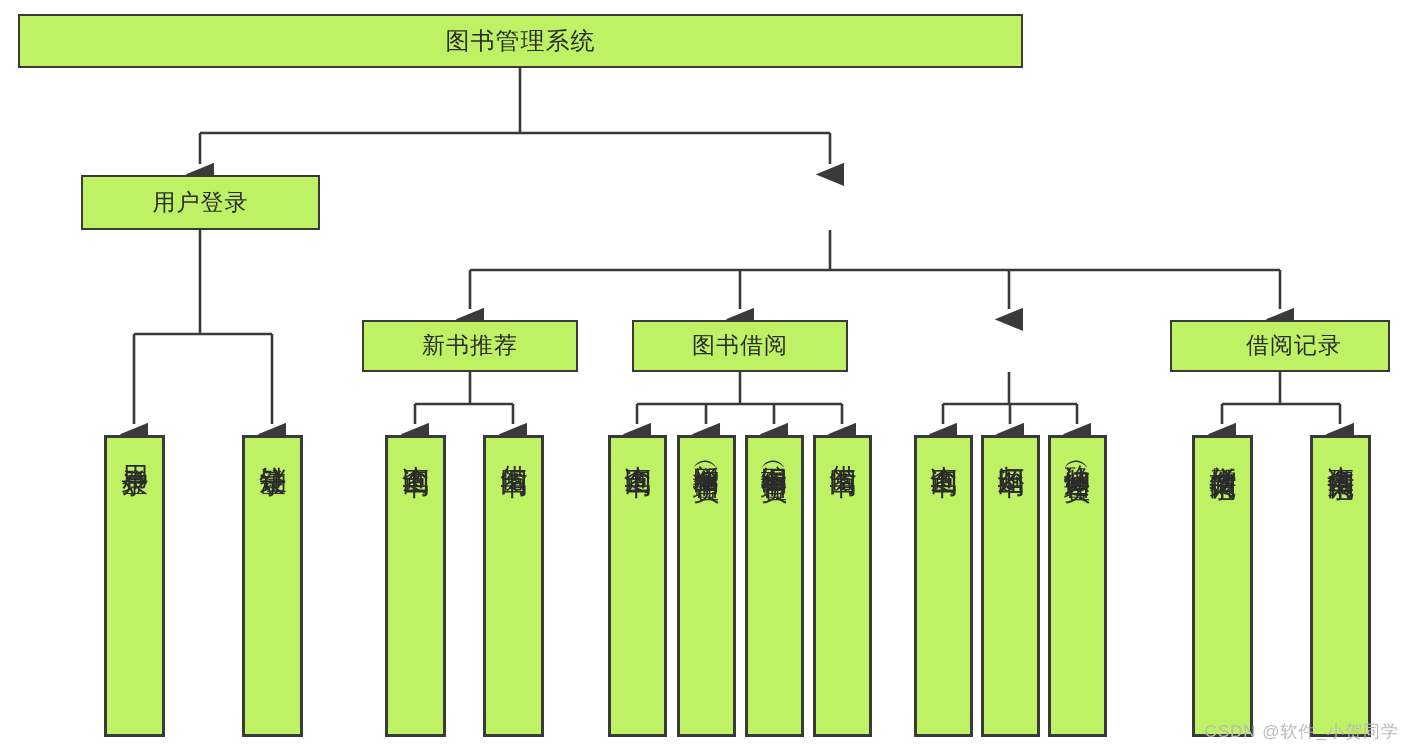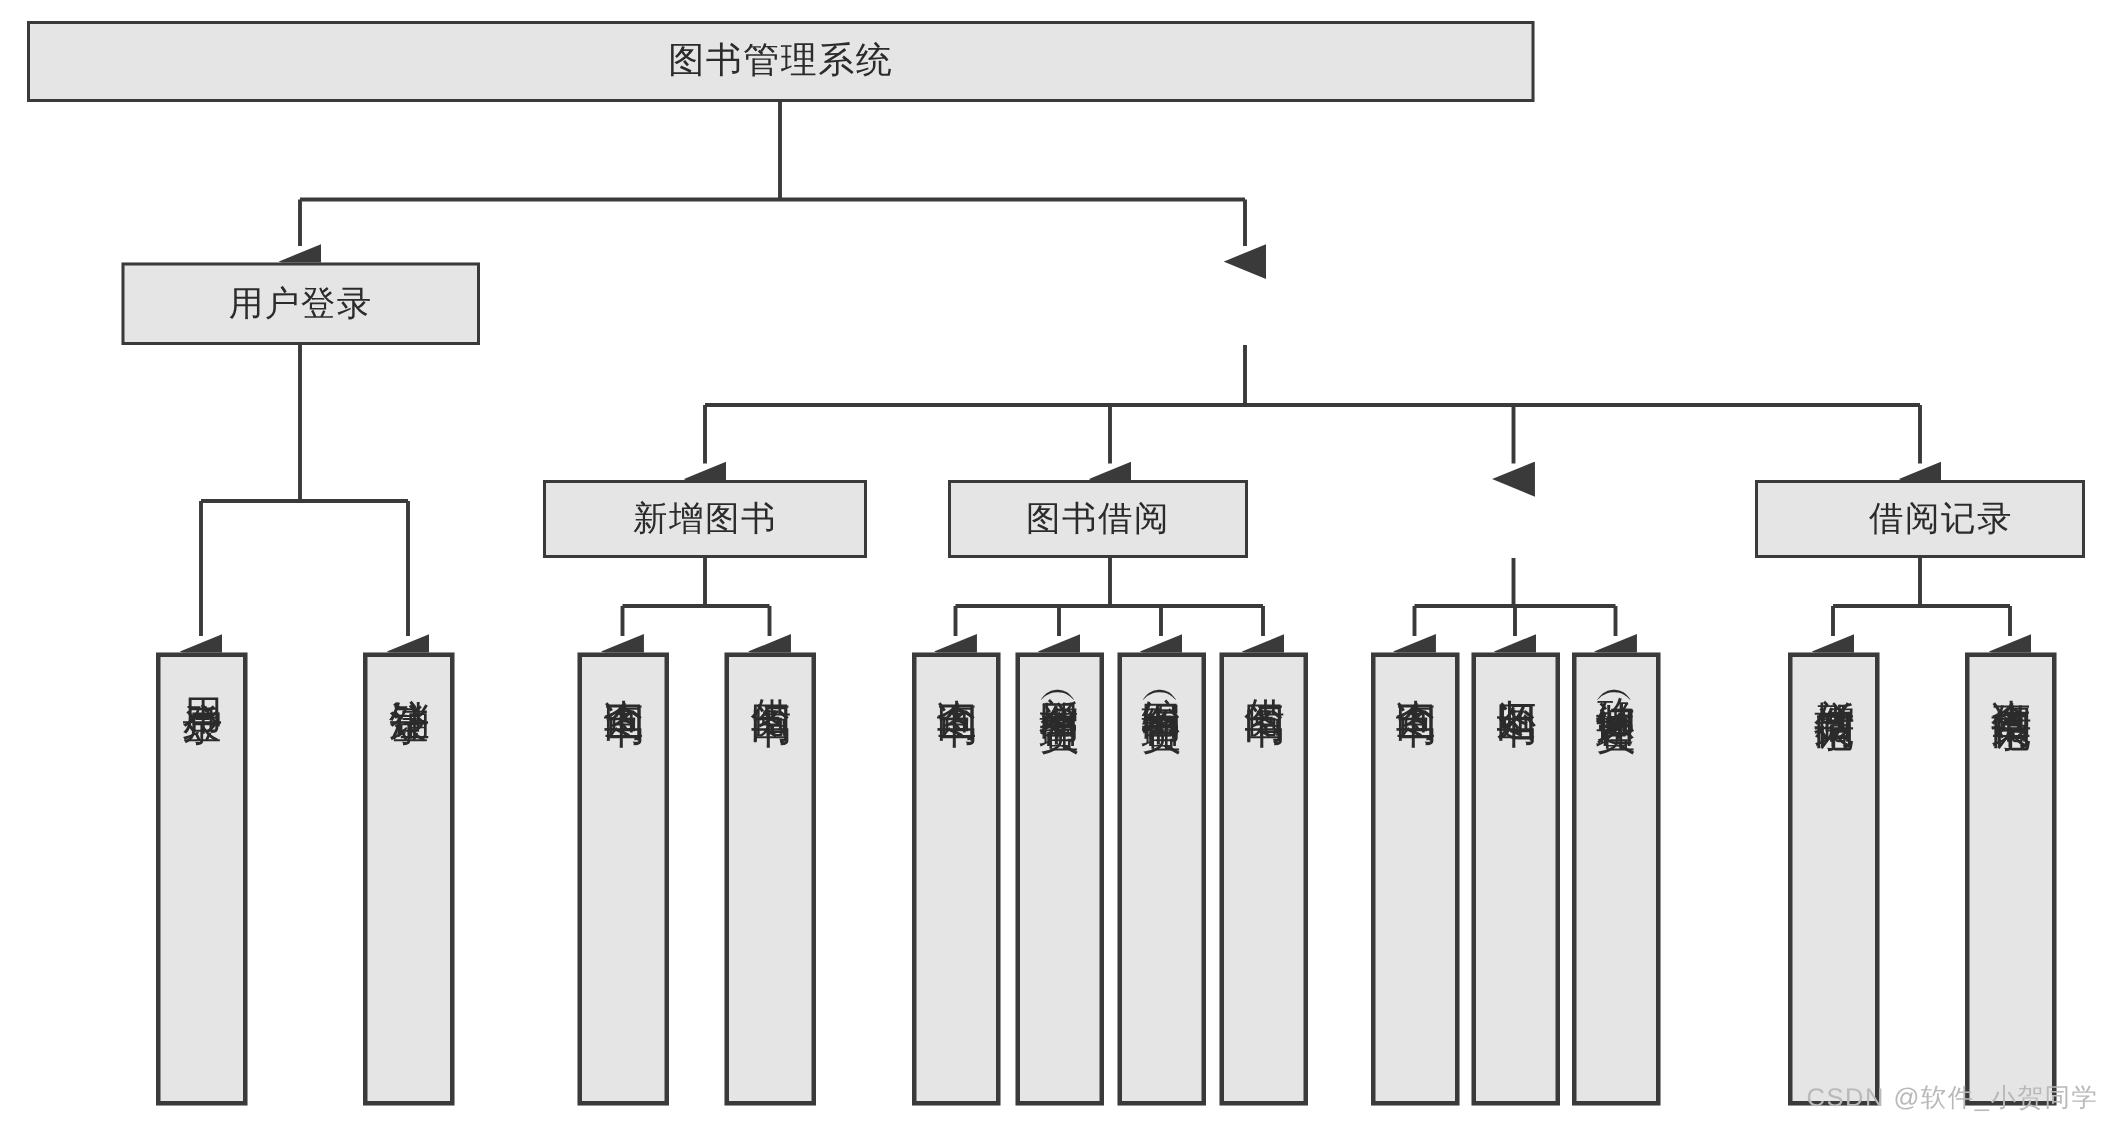--- a/index.html
+++ b/index.html
@@ -9,21 +9,21 @@
     background:#ffffff;
     font-family:"Liberation Sans","DejaVu Sans",sans-serif;
     overflow:hidden;
   }
   #stage{position:relative;width:1405px;height:747px;}
   #wires{position:absolute;left:0;top:0;width:1405px;height:747px;}
 
   .node{
     position:absolute;
     box-sizing:border-box;
-    background:#e5e5e5;
+    background:#bef264;
     border:2.5px solid #3a3a3a;
     display:flex;
     align-items:center;
     justify-content:center;
     color:#2b2b2b;
     z-index:2;
   }
   .node .lbl{
     display:block;
     text-align:center;
@@ -115,23 +115,23 @@
 
   <div class="node h-node root" style="left:18px;top:14px;width:1005px;height:54px;">
     <span class="lbl">图书管理系统</span>
   </div>
 
   <div class="node h-node" style="left:81px;top:175px;width:239px;height:55px;">
     <span class="lbl">用户登录</span>
   </div>
 
   <div class="node h-node" style="left:362px;top:320px;width:216px;height:52px;">
-    <span class="lbl">新增图书</span>
+    <span class="lbl">新书推荐</span>
   </div>
-  <div class="node h-node" style="left:632px;top:320px;width:200px;height:52px;">
+  <div class="node h-node" style="left:632px;top:320px;width:216px;height:52px;">
     <span class="lbl">图书借阅</span>
   </div>
   <div class="node h-node" style="left:1170px;top:320px;width:220px;height:52px;padding-left:28px;">
     <span class="lbl">借阅记录</span>
   </div>
 
   <div class="node v-node" style="left:104px;top:435px;width:61px;height:302px;">
     <span class="lbl">用户登录</span>
   </div>
   <div class="node v-node" style="left:242px;top:435px;width:61px;height:302px;">

